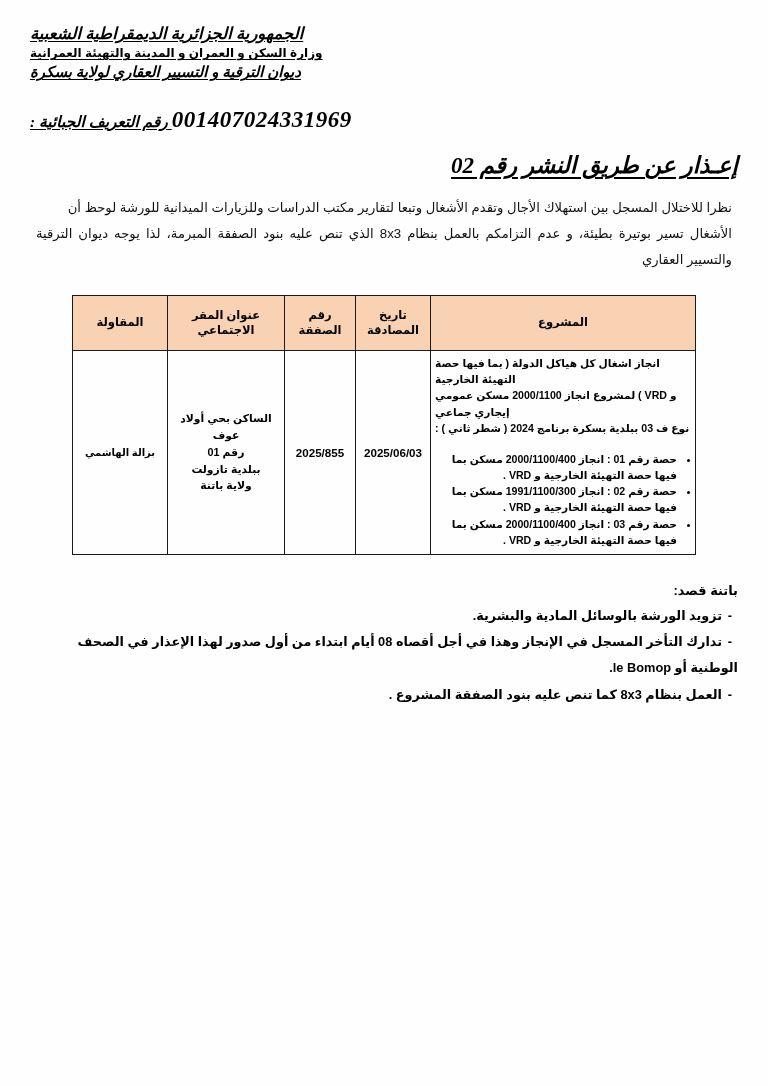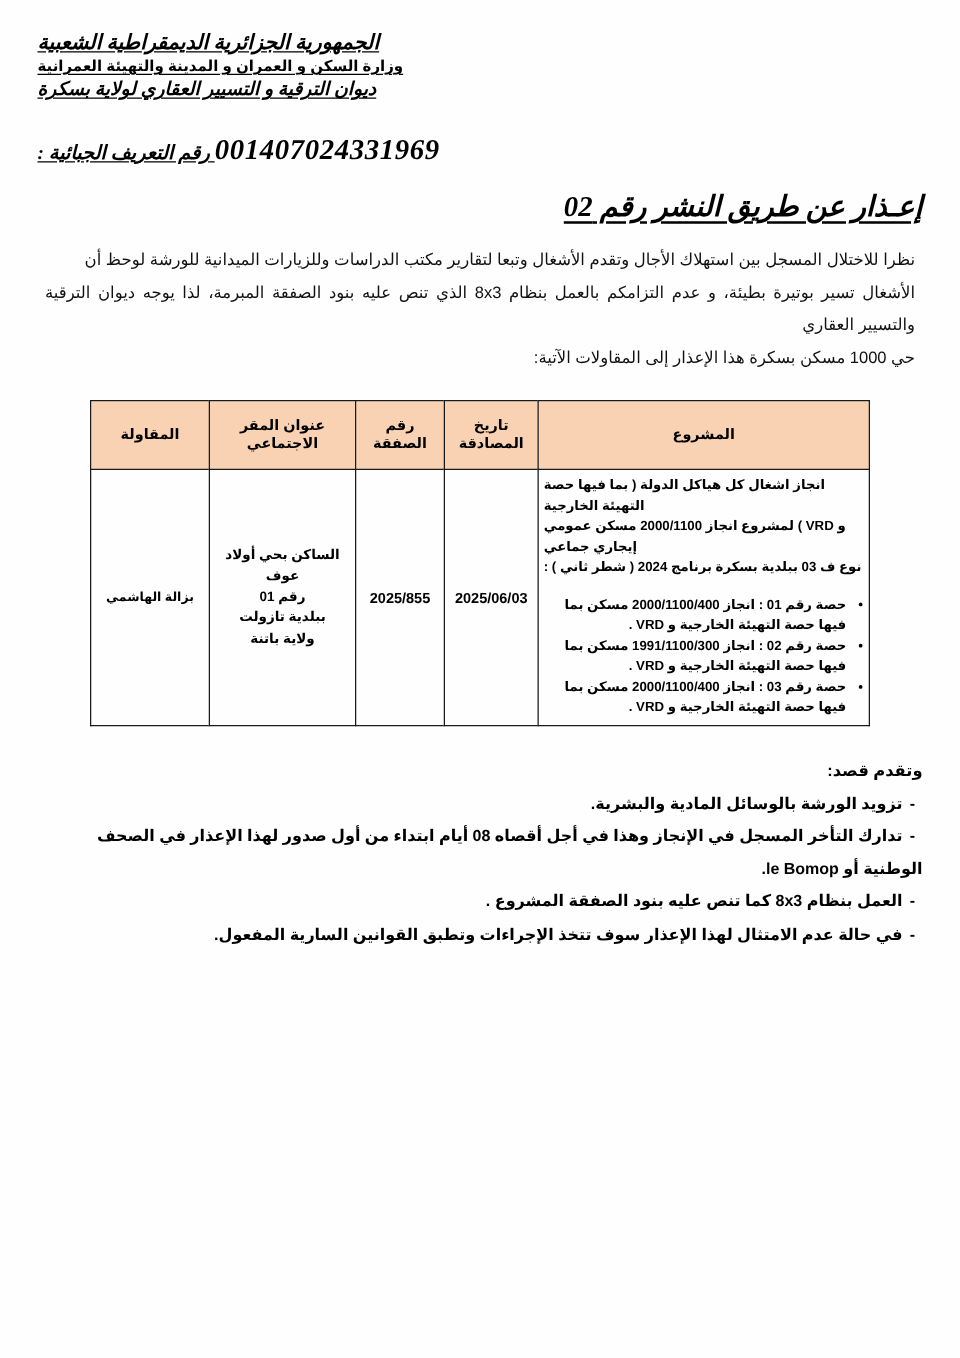--- a/index.html
+++ b/index.html
@@ -222,21 +222,20 @@
     </div>
   </div>
 
   <div class="doc-title">
     <span class="t">إعـذار عن طريق النشر رقم 02</span>
   </div>
 
   <div class="intro">
     <div>نظرا للاختلال المسجل بين استهلاك الأجال وتقدم الأشغال وتبعا لتقارير مكتب الدراسات وللزيارات الميدانية للورشة لوحظ أن</div>
     <div>الأشغال تسير بوتيرة بطيئة، و عدم التزامكم بالعمل بنظام 8x3 الذي تنص عليه بنود الصفقة المبرمة، لذا يوجه ديوان الترقية والتسيير العقاري</div>
-    <div>حي 1000 مسكن بسكرة هذا الإعذار إلى المقاولات الآتية:</div>
   </div>
 
   <table class="tbl">
     <thead>
       <tr>
         <th class="col-project">المشروع</th>
         <th class="col-date">تاريخ المصادقة</th>
         <th class="col-number">
           <div>رقم</div>
           <div>الصفقة</div>
@@ -266,30 +265,27 @@
           <div>رقم  01</div>
           <div>ببلدية تازولت</div>
           <div>ولاية باتنة</div>
         </td>
         <td class="cell-contractor">بزالة الهاشمي</td>
       </tr>
     </tbody>
   </table>
 
   <div class="closing">
-    <div class="lead">وتقدم قصد:</div>
+    <div class="lead">باتنة قصد:</div>
     <ul>
       <li class="li-1">
         <span class="dash">-</span><span>تزويد الورشة بالوسائل المادية والبشرية.</span>
       </li>
       <li class="li-2">
         <span class="dash">-</span><span>تدارك التأخر المسجل في الإنجاز وهذا في أجل أقصاه  08  أيام ابتداء من أول صدور لهذا الإعذار في الصحف الوطنية أو le Bomop.</span>
       </li>
       <li class="li-3">
         <span class="dash">-</span><span>العمل بنظام 8x3 كما تنص عليه بنود الصفقة المشروع .</span>
       </li>
-      <li class="li-4">
-        <span class="dash">-</span><span>في حالة عدم الامتثال لهذا الإعذار سوف تتخذ الإجراءات وتطبق القوانين السارية المفعول.</span>
-      </li>
     </ul>
   </div>
 
 </div>
 
 </body></html>

